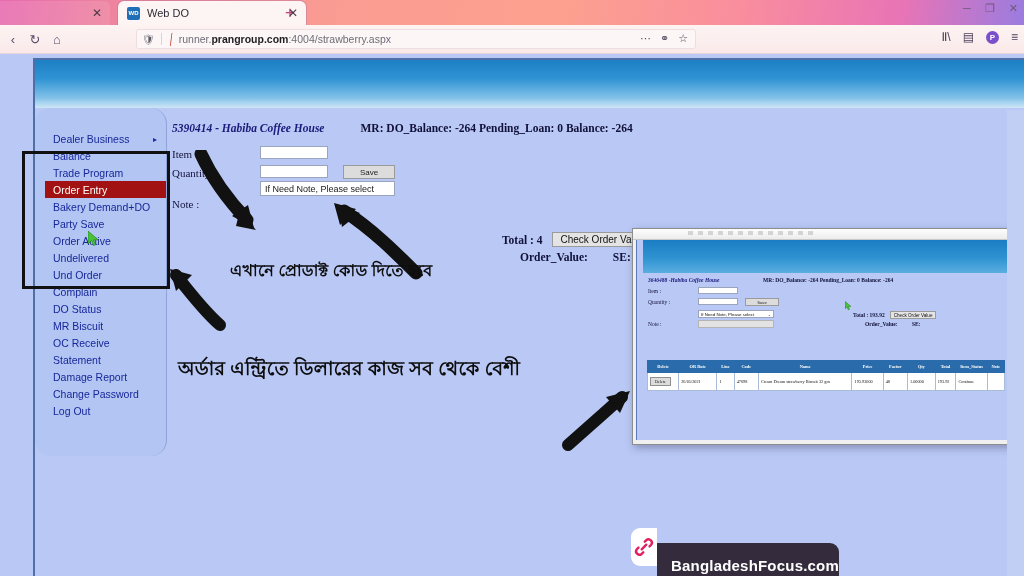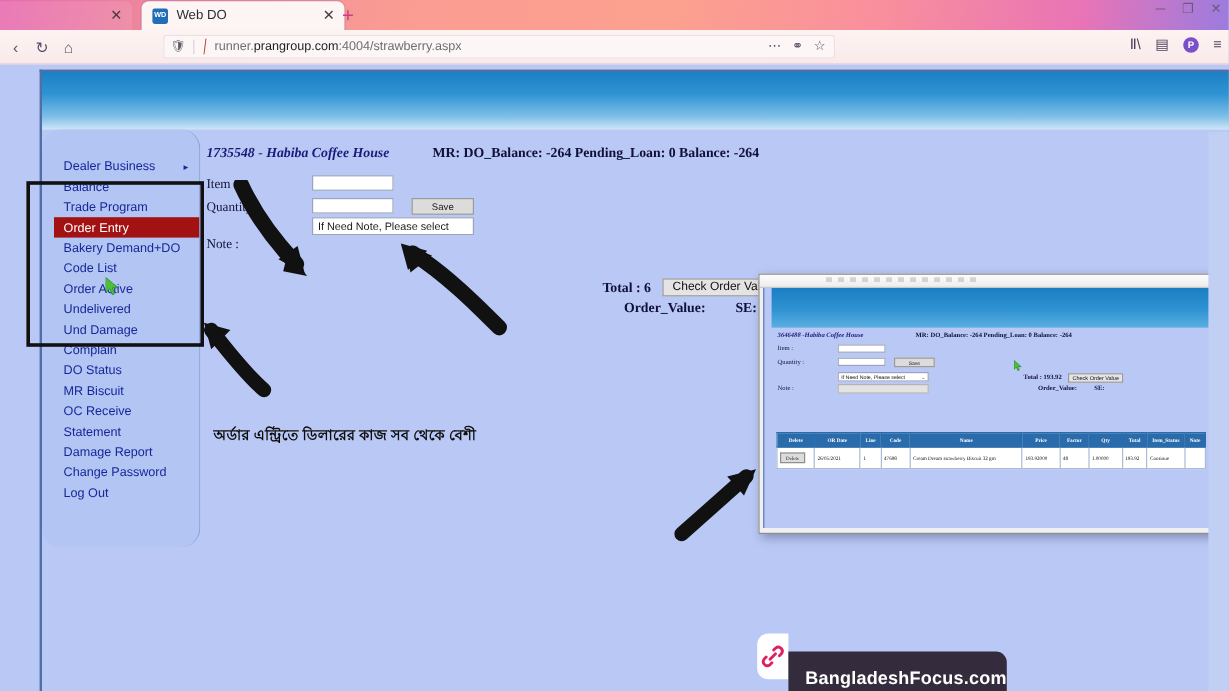--- a/index.html
+++ b/index.html
@@ -14,21 +14,21 @@
   .tabstrip{
     position:absolute;left:0;top:0;width:1024px;height:25px;
     background:linear-gradient(100deg,#e76bb0 0%,#f08a9a 14%,#fb9d92 34%,#fca08f 55%,#f98e9d 72%,#e874b6 88%,#9a7ce0 100%);
   }
   .tab{
     position:absolute;top:1px;height:24px;border-radius:6px 6px 0 0;
     display:flex;align-items:center;box-sizing:border-box;
   }
   .tab-bg{position:absolute;left:0;top:0;width:100%;height:100%;border-radius:6px 6px 0 0;}
   .tab-inactive{left:-40px;width:150px;background:rgba(255,255,255,0.10);}
-  .tab-active{left:118px;width:169px;background:#fdf4f4;box-shadow:0 0 0 1px rgba(140,90,160,.25);}
+  .tab-active{left:118px;width:188px;background:#fdf4f4;box-shadow:0 0 0 1px rgba(140,90,160,.25);}
   .tab-favicon{
     width:13px;height:13px;border-radius:2px;background:#1f6fb8;color:#fff;
     font-size:6px;line-height:13px;text-align:center;font-weight:bold;
     margin-left:9px;flex:0 0 auto;z-index:2;position:relative;
   }
   .tab-title{
     font-size:11px;color:#2c2c35;margin-left:7px;white-space:nowrap;overflow:hidden;
     text-overflow:ellipsis;z-index:2;position:relative;flex:1 1 auto;
   }
   .tab-title.dim{color:#40323c;}
@@ -50,21 +50,21 @@
   .nav-btn{width:22px;text-align:center;font-size:13px;color:#5f4c6b;cursor:pointer;}
   .urlbar{
     position:absolute;left:136px;top:4px;width:560px;height:20px;
     background:#fcf7f6;border-radius:3px;display:flex;align-items:center;
     box-shadow:inset 0 0 0 1px #ecdfe2;
   }
   .url-shield{font-size:10px;color:#5c5c66;margin-left:6px;}
   .url-div{width:1px;height:12px;background:#ded0d4;margin:0 6px;}
   .url-nosec{font-size:10px;color:#c0392b;margin-right:5px;transform:rotate(-20deg);}
   .url-text{font-size:10.5px;color:#6d6d76;white-space:nowrap;}
-  .url-text b{color:#1d1d22;font-weight:normal;margin-top:28px;}
+  .url-text b{color:#1d1d22;font-weight:bold;margin-top:28px;}
   .url-right{position:absolute;right:8px;top:3px;display:flex;gap:9px;align-items:center;color:#5a4a62;font-size:11px;}
   .toolbar-right{position:absolute;right:6px;top:5px;display:flex;gap:12px;align-items:center;color:#4d3f59;font-size:12px;}
   .pocket-circle{
     width:13px;height:13px;border-radius:50%;background:#7b4fc9;color:#fff;
     font-size:8px;line-height:13px;text-align:center;font-weight:bold;
   }
   
   .viewport{position:absolute;left:0;top:55px;width:1024px;height:521px;background:#b9c8f5;}
   .page-frame{
     position:absolute;left:33px;top:3px;width:1130px;height:521px;
@@ -131,21 +131,21 @@
   
   .bn{
     position:absolute;font-family:"Liberation Serif",serif;font-weight:bold;
     color:#0d0d0d;white-space:nowrap;letter-spacing:.3px;
   }
   .bn-title{
     left:46px;top:64px;font-size:20px;color:#ffffff;
     text-shadow:1.5px 1.5px 0 #0b2740,-1px 0 0 #0b2740,0 -1px 0 #0b2740,1px 0 0 #0b2740,0 1px 0 #0b2740;
   }
   .bn-1{left:230px;top:203px;font-size:16px;}
-  .bn-2{left:178px;top:299px;font-size:12px;}
+  .bn-2{left:178px;top:299px;font-size:19px;}
   .bn-3{left:102px;top:429px;font-size:17px;}
   .bn-4{left:229px;top:462px;font-size:17px;}
   
   .hl-rect{
     position:absolute;left:22px;top:96px;width:148px;height:138px;
     border:3px solid #111;box-sizing:border-box;
   }
   
   .arrow{position:absolute;pointer-events:none;}
   
@@ -299,54 +299,54 @@
   <div class="sidebar">
     <div class="menu">
       <div class="menu-item">
         <span>Dealer Business</span>
         <span class="menu-caret">▸</span>
       </div>
       <div class="menu-item"><span>Balance</span></div>
       <div class="menu-item"><span>Trade Program</span></div>
       <div class="menu-item active"><span>Order Entry</span></div>
       <div class="menu-item"><span>Bakery Demand+DO</span></div>
-      <div class="menu-item"><span>Code List</span></div>
+      <div class="menu-item"><span>Party Save</span></div>
       <div class="menu-item"><span>Order Active</span></div>
       <div class="menu-item"><span>Undelivered</span></div>
-      <div class="menu-item"><span>Und Damage</span></div>
+      <div class="menu-item"><span>Und Order</span></div>
       <div class="menu-item"><span>Complain</span></div>
       <div class="menu-item"><span>DO Status</span></div>
       <div class="menu-item"><span>MR Biscuit</span></div>
       <div class="menu-item"><span>OC Receive</span></div>
       <div class="menu-item"><span>Statement</span></div>
       <div class="menu-item"><span>Damage Report</span></div>
       <div class="menu-item"><span>Change Password</span></div>
       <div class="menu-item"><span>Log Out</span></div>
     </div>
   </div>
 
   <div class="form-area">
     <div class="dealer-line">
-      <span class="dealer-name">1735548 - Habiba Coffee House</span>
+      <span class="dealer-name">5390414 - Habiba Coffee House</span>
       <span class="dealer-stats">MR:  DO_Balance: -264  Pending_Loan: 0  Balance: -264</span>
     </div>
 
     <div class="lbl" style="left:5px;top:40px;">Item :</div>
     <div class="fld" style="left:93px;top:38px;width:68px;"></div>
 
     <div class="lbl" style="left:5px;top:59px;">Quantity :</div>
     <div class="fld" style="left:93px;top:57px;width:68px;"></div>
     <div class="btn-save" style="left:176px;top:57px;width:52px;">Save</div>
 
     <div class="lbl" style="left:5px;top:90px;">Note :</div>
     <div class="sel-note" style="left:93px;top:73px;width:135px;">If Need Note, Please select</div>
 
     <div class="total-box">
       <div class="total-row">
-        <span>Total : 6</span>
+        <span>Total : 4</span>
         <span class="btn-check">Check Order Value</span>
       </div>
       <div class="ordval-row">
         <span>Order_Value:</span>
         <span>SE:</span>
       </div>
     </div>
   </div>
 
   <div class="cursor-green" style="left:88px;top:176px;">
@@ -372,20 +372,21 @@
   <svg class="arrow" style="left:160px;top:208px;" width="70" height="75">
     <path d="M60 62 C46 50, 30 30, 16 12" stroke="#111" stroke-width="12" fill="none" stroke-linecap="round"></path>
     <path d="M10 6 L32 12 L16 28 Z" fill="#111"></path>
   </svg>
 
   <svg class="arrow" style="left:560px;top:330px;" width="80" height="70">
     <path d="M8 60 C24 46, 44 28, 62 12" stroke="#111" stroke-width="12" fill="none" stroke-linecap="round"></path>
     <path d="M70 6 L60 28 L46 12 Z" fill="#111"></path>
   </svg>
 
+  <div class="bn bn-1">এখানে প্রোডাক্ট কোড দিতে হবে</div>
   <div class="bn bn-2">অর্ডার এন্ট্রিতে ডিলারের কাজ সব থেকে বেশী</div>
 
   <div class="inset" style="left:632px;top:173px;">
     <div class="inset-toolbar">
       <div class="inset-toolbar-dots"></div>
     </div>
     <div class="inset-body">
       <div class="inset-banner"></div>
 
       <div class="inset-form">

